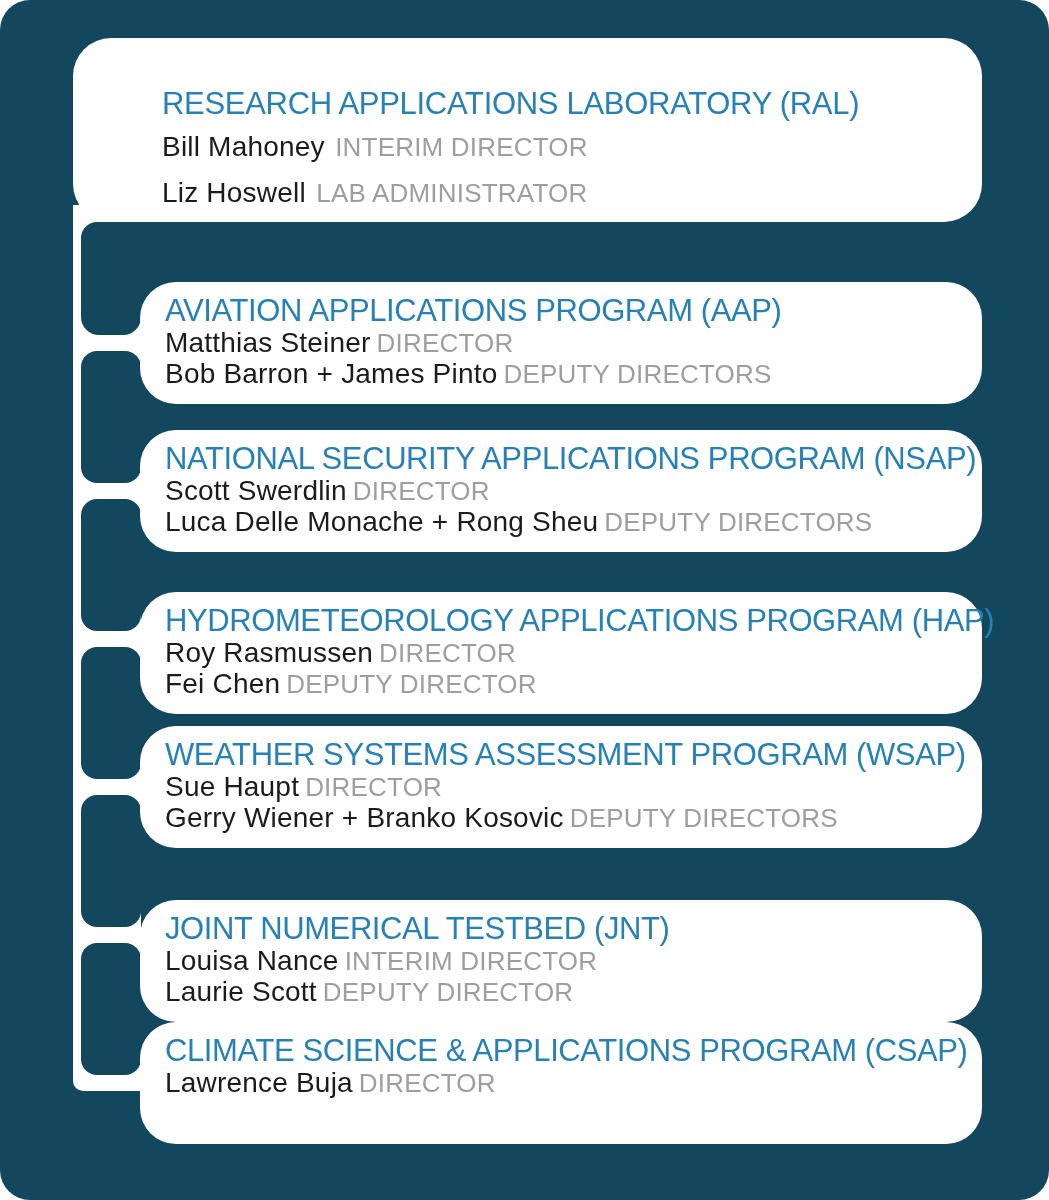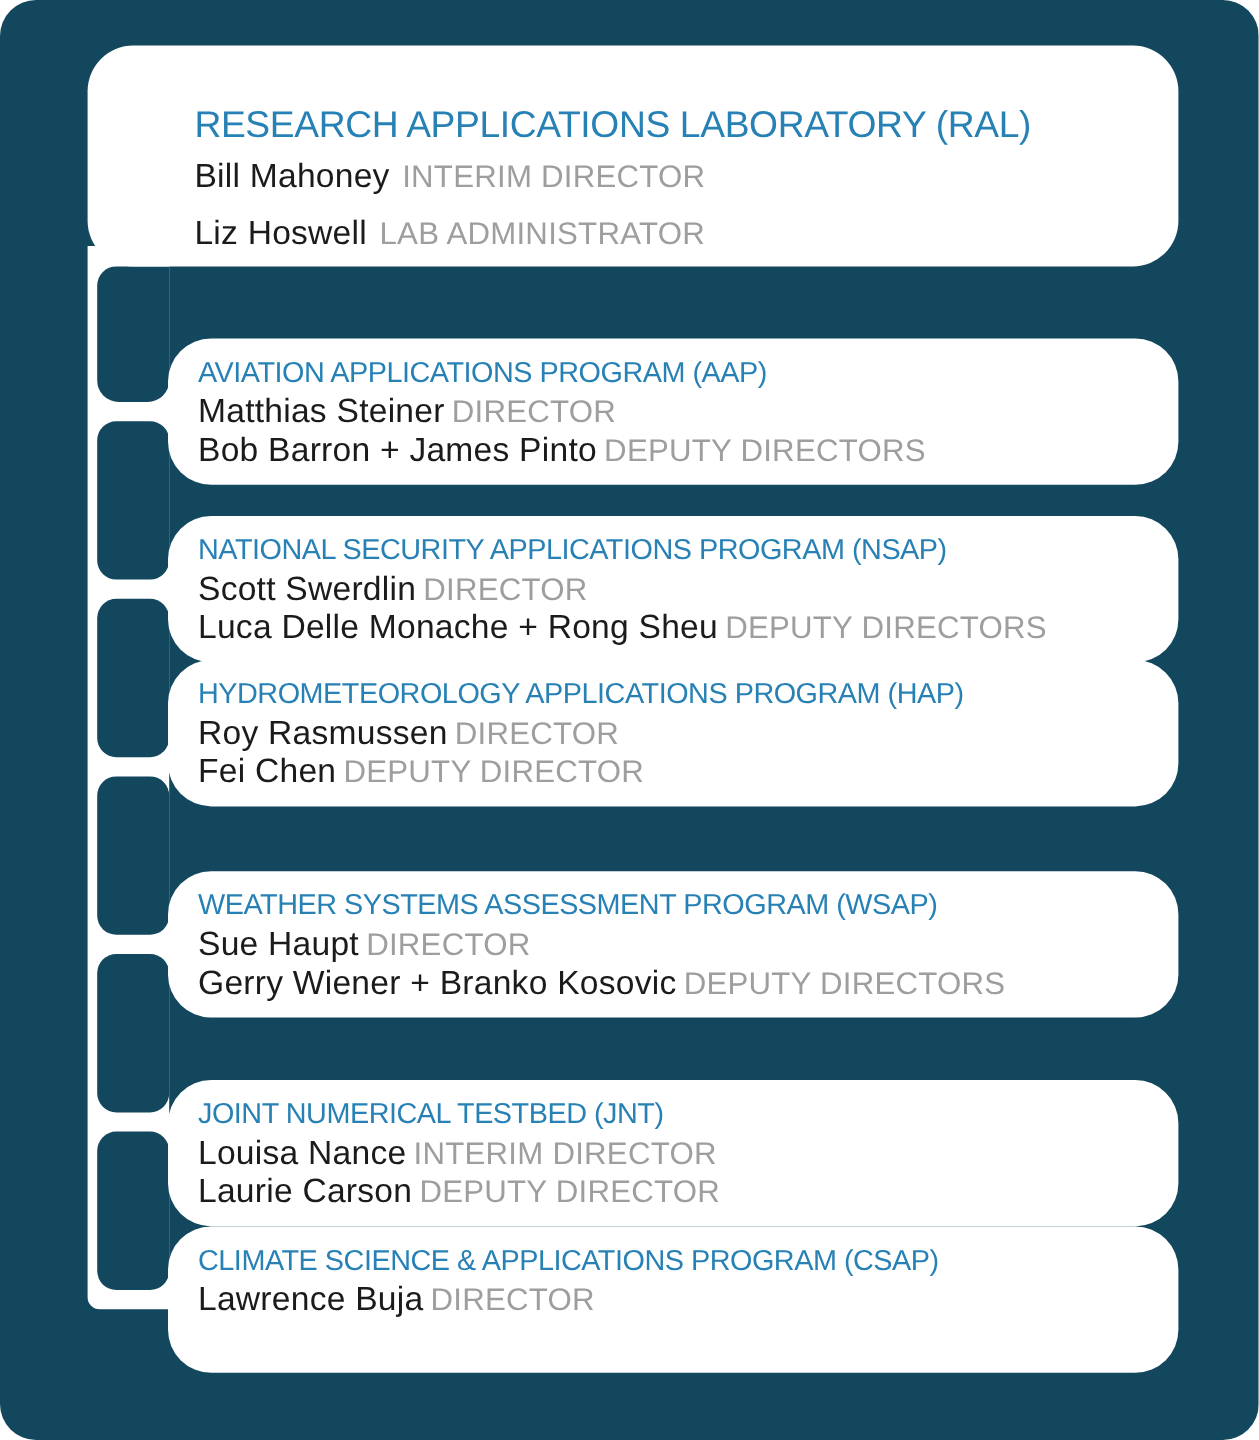--- a/index.html
+++ b/index.html
@@ -61,21 +61,21 @@
   }
   .root-box .person-line { line-height: 42px; }
   .program-box {
     left: 140px;
     width: 842px;
     height: 122px;
     border-radius: 36px;
     padding: 11px 0 0 25px;
   }
   .program-box .box-title {
-    font-size: 24px;
+    font-size: 31px;
     line-height: 36px;
     letter-spacing: -0.4px;
     color: var(--title-blue, #2781b5);
   }
   .program-box .person-line { line-height: 27px; }
   .person-line { white-space: nowrap; }
   .person-name {
     font-size: 28px;
     color: var(--name-black, #1b1b1b);
     letter-spacing: 0.2px;
@@ -119,33 +119,33 @@
       <div class="org-box program-box" style="top: 282px;">
         <div class="box-title">AVIATION APPLICATIONS PROGRAM (AAP)</div>
         <div class="person-line"><span class="person-name">Matthias Steiner</span><span class="person-role">DIRECTOR</span></div>
         <div class="person-line"><span class="person-name">Bob Barron + James Pinto</span><span class="person-role">DEPUTY DIRECTORS</span></div>
       </div>
       <div class="org-box program-box" style="top: 430px;">
         <div class="box-title">NATIONAL SECURITY APPLICATIONS PROGRAM (NSAP)</div>
         <div class="person-line"><span class="person-name">Scott Swerdlin</span><span class="person-role">DIRECTOR</span></div>
         <div class="person-line"><span class="person-name">Luca Delle Monache + Rong Sheu</span><span class="person-role">DEPUTY DIRECTORS</span></div>
       </div>
-      <div class="org-box program-box" style="top: 550px;">
+      <div class="org-box program-box" style="top: 592px;">
         <div class="box-title">HYDROMETEOROLOGY APPLICATIONS PROGRAM (HAP)</div>
         <div class="person-line"><span class="person-name">Roy Rasmussen</span><span class="person-role">DIRECTOR</span></div>
         <div class="person-line"><span class="person-name">Fei Chen</span><span class="person-role">DEPUTY DIRECTOR</span></div>
       </div>
       <div class="org-box program-box" style="top: 726px;">
         <div class="box-title">WEATHER SYSTEMS ASSESSMENT PROGRAM (WSAP)</div>
         <div class="person-line"><span class="person-name">Sue Haupt</span><span class="person-role">DIRECTOR</span></div>
         <div class="person-line"><span class="person-name">Gerry Wiener + Branko Kosovic</span><span class="person-role">DEPUTY DIRECTORS</span></div>
       </div>
       <div class="org-box program-box" style="top: 900px;">
         <div class="box-title">JOINT NUMERICAL TESTBED (JNT)</div>
         <div class="person-line"><span class="person-name">Louisa Nance</span><span class="person-role">INTERIM DIRECTOR</span></div>
-        <div class="person-line"><span class="person-name">Laurie Carson</span><span class="person-role">DEPUTY DIRECTOR</span></div>
+        <div class="person-line"><span class="person-name">Laurie Scott</span><span class="person-role">DEPUTY DIRECTOR</span></div>
       </div>
       <div class="org-box program-box" style="top: 1022px;">
         <div class="box-title">CLIMATE SCIENCE &amp; APPLICATIONS PROGRAM (CSAP)</div>
         <div class="person-line"><span class="person-name">Lawrence Buja</span><span class="person-role">DIRECTOR</span></div>
       </div>
     </div>
 </div>
 
 </body></html>

